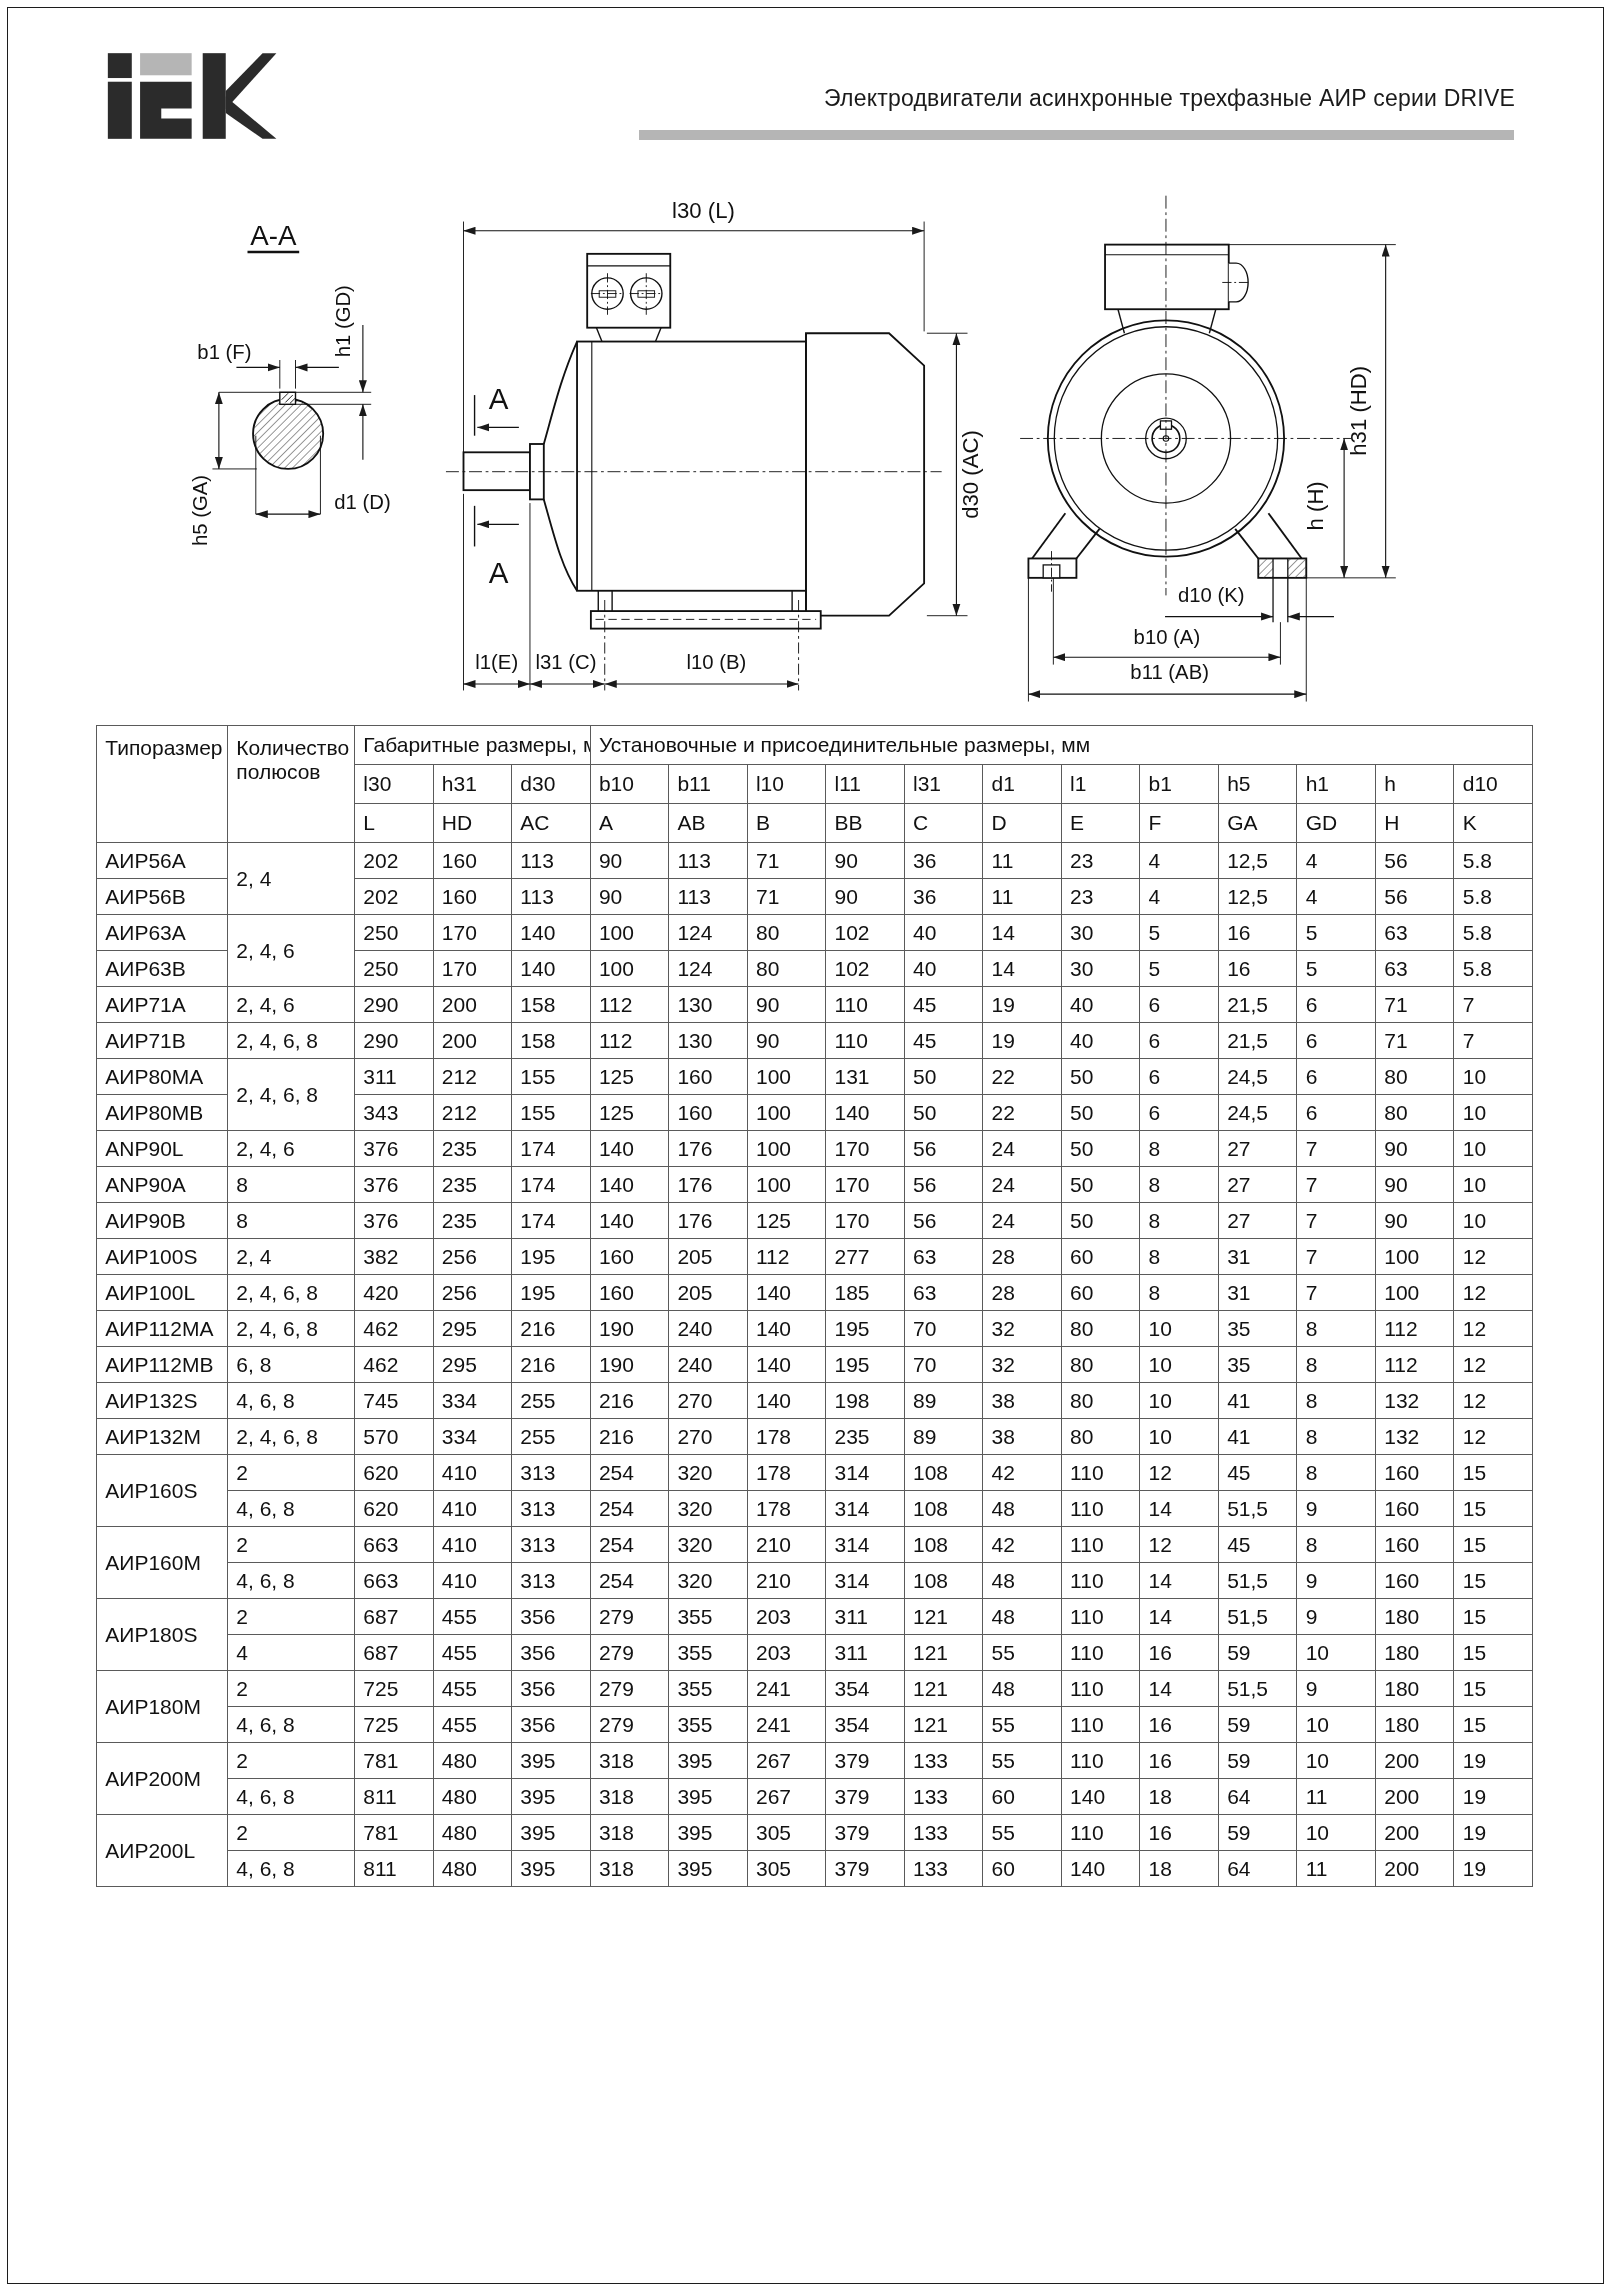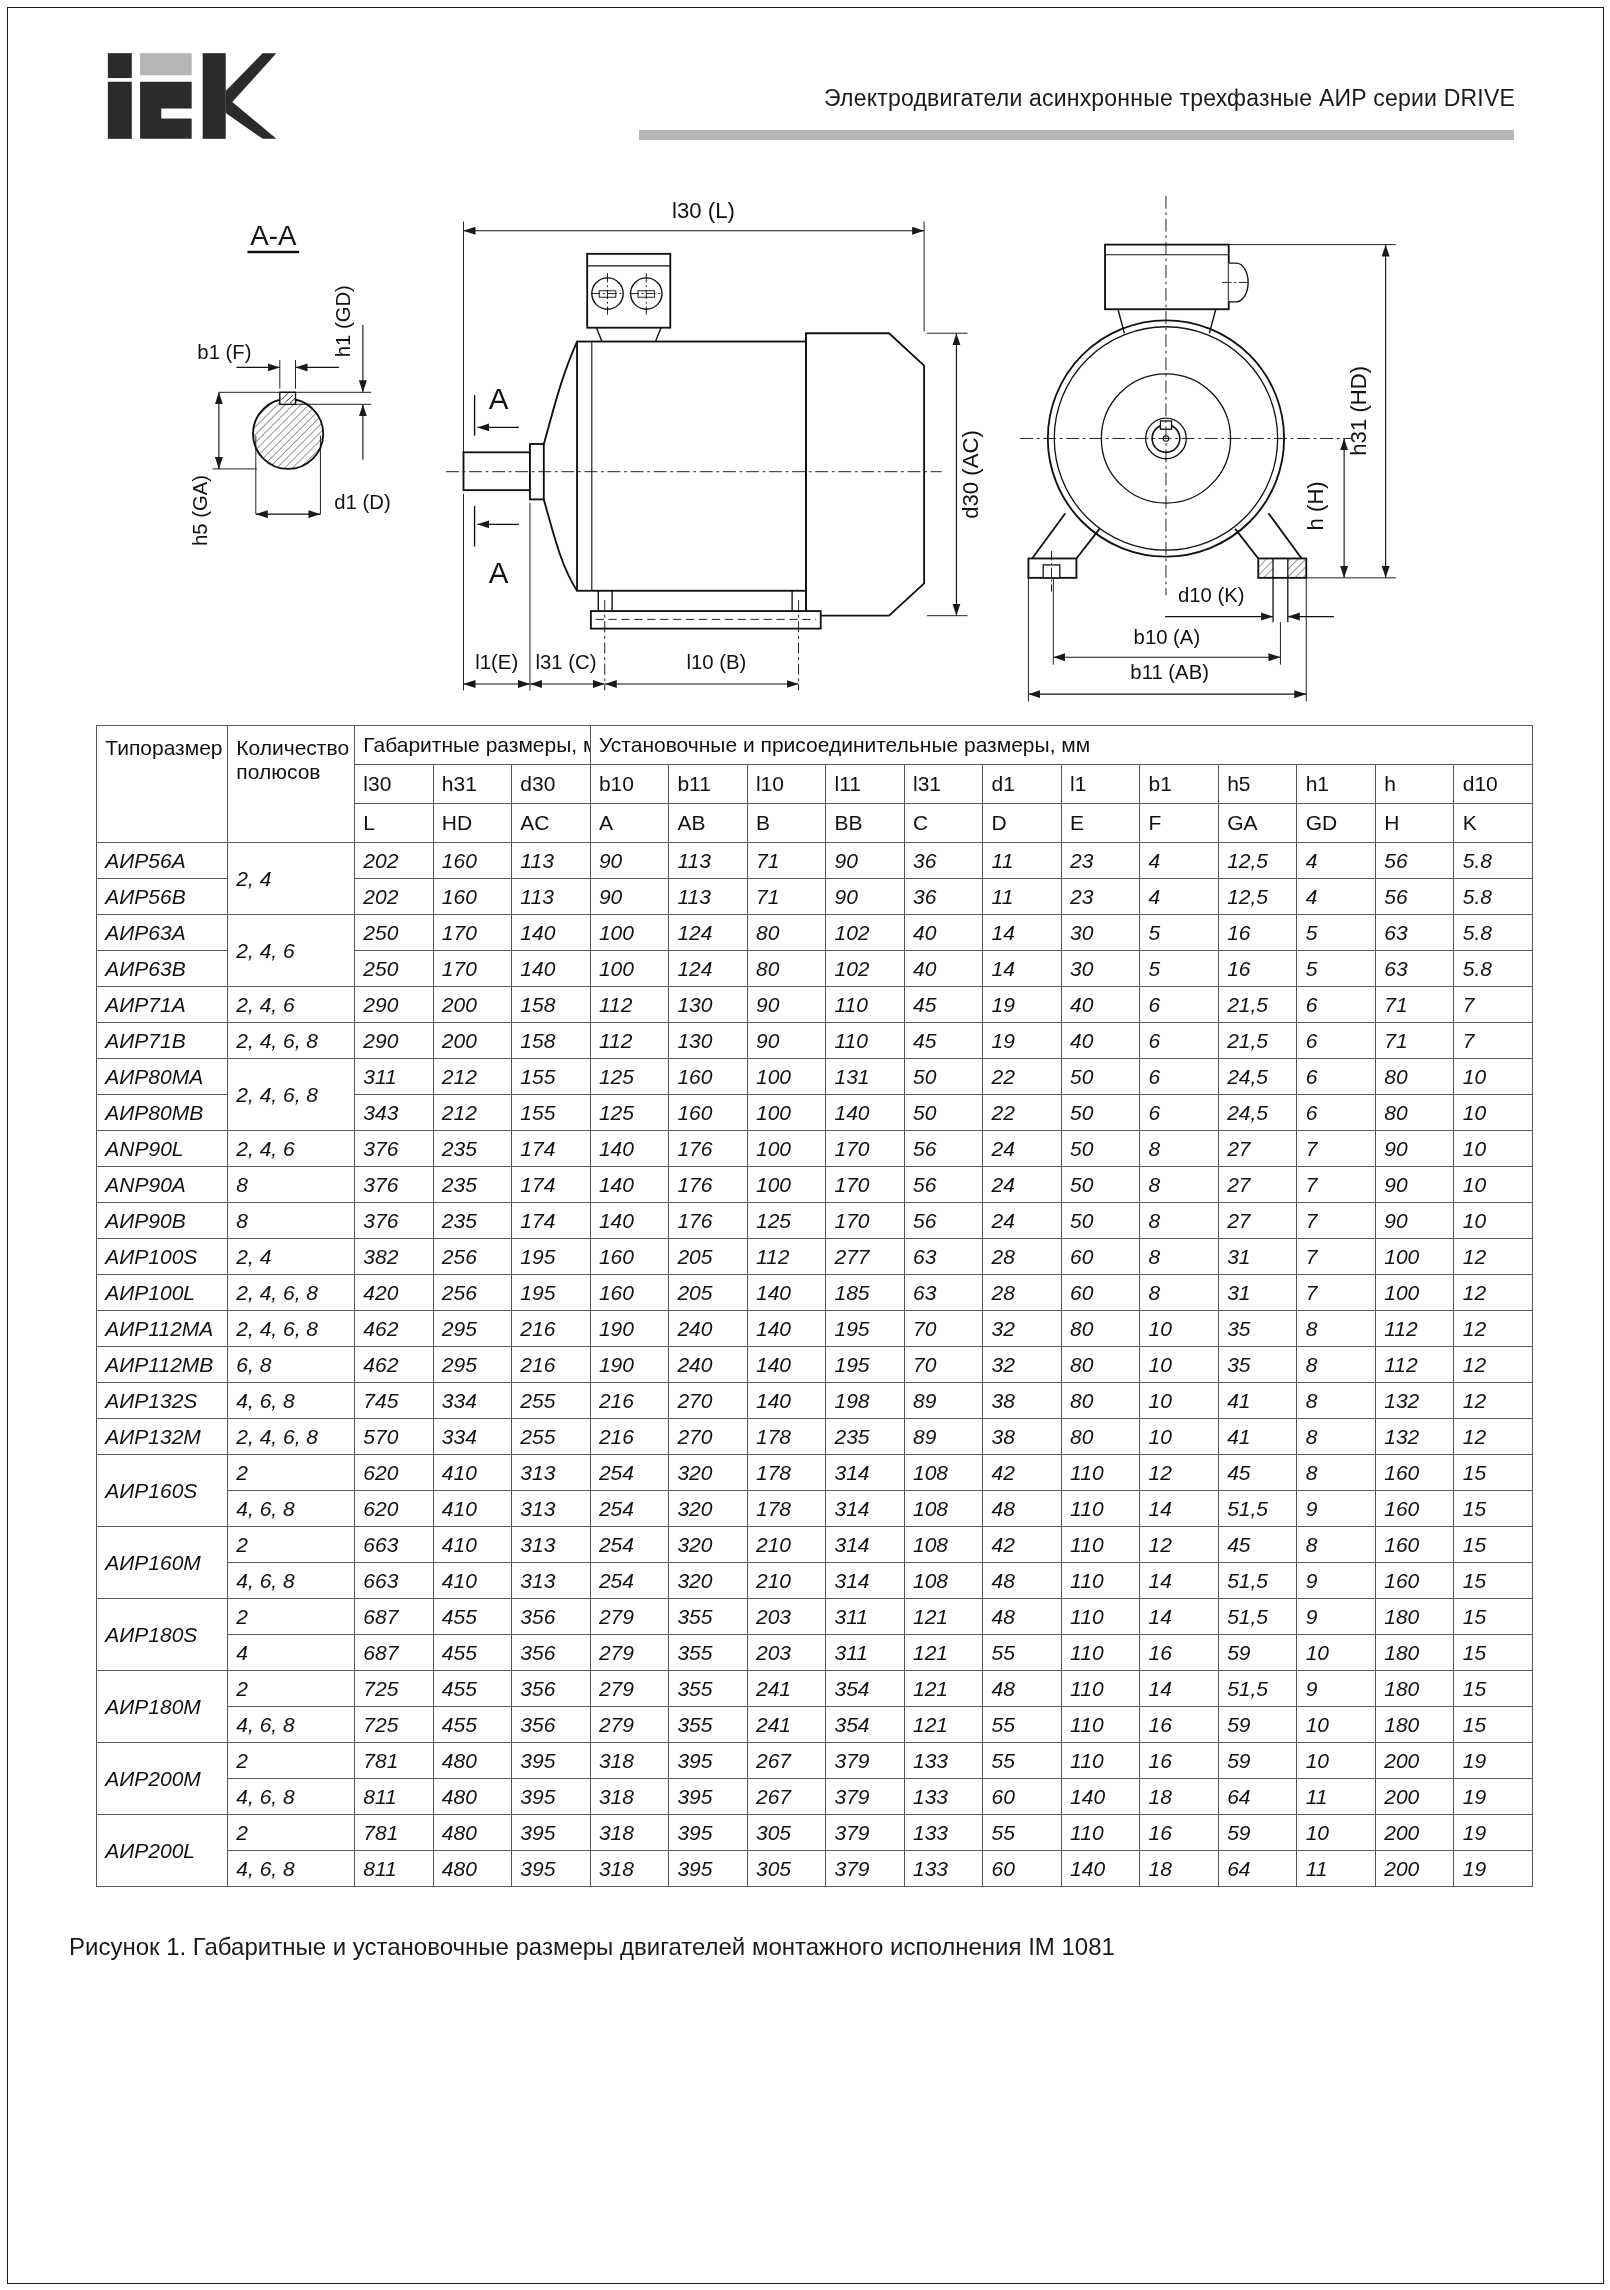--- a/index.html
+++ b/index.html
@@ -10,21 +10,21 @@
   .doc-title{position:absolute;top:85px;right:96px;font-size:23px;color:#1a1a1a;
              letter-spacing:0.2px;white-space:nowrap;}
   .title-bar{position:absolute;left:639px;top:130px;width:875px;height:10px;background:#b5b5b5;}
   .drawings-svg{position:absolute;left:0;top:0;}
   svg text{font-family:"Liberation Sans",sans-serif;fill:#111;}
   .table-wrap{position:absolute;left:68px;top:725px;width:1437px;padding-left:28px;}
   table.dim-table{width:100%;border-collapse:collapse;table-layout:fixed;}
   .dim-table th,.dim-table td{border:0.9px solid #5a5a5a;font-weight:normal;text-align:left;
       padding:0 1.8px 0 8.3px;font-size:21px;color:#111;overflow:hidden;white-space:nowrap;}
   .dim-table thead tr{height:39px;}
-  .dim-table tbody tr{height:36px;font-style:italic;}
+  .dim-table tbody tr{height:36px;}
   .dim-table th.tall{vertical-align:top;padding-top:10px;white-space:normal;line-height:1.15;}
   .caption{position:absolute;left:69px;top:1933px;font-size:24px;color:#1a1a1a;}
 </style>
 </head>
 <body>
 
 <div class="page">
   <div class="frame"></div>
 
   <div class="logo">
@@ -792,15 +792,14 @@
             <td>18</td>
             <td>64</td>
             <td>11</td>
             <td>200</td>
             <td>19</td>
           </tr>
         </tbody>
     </table>
   </div>
 
-  <div class="caption">Рисунок 1. Габаритные и установочные размеры двигателей монтажного исполнения IM 1081</div>
 </div>
 
 
 </body></html>

